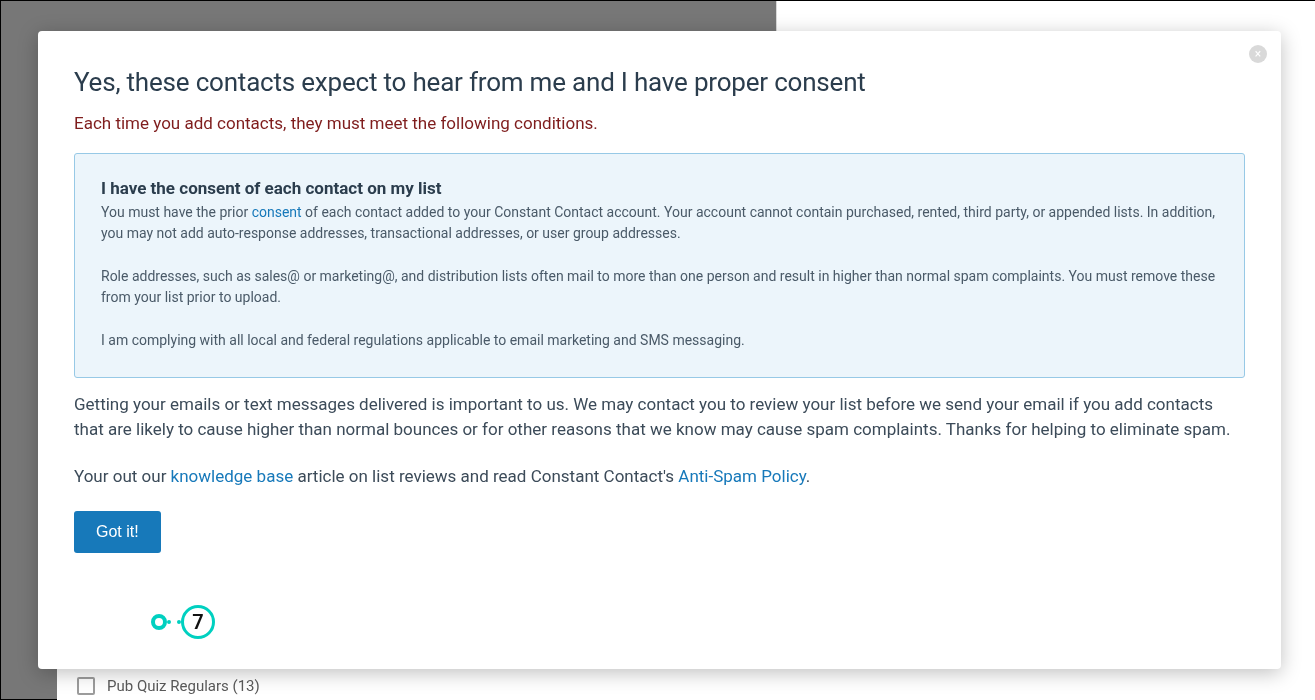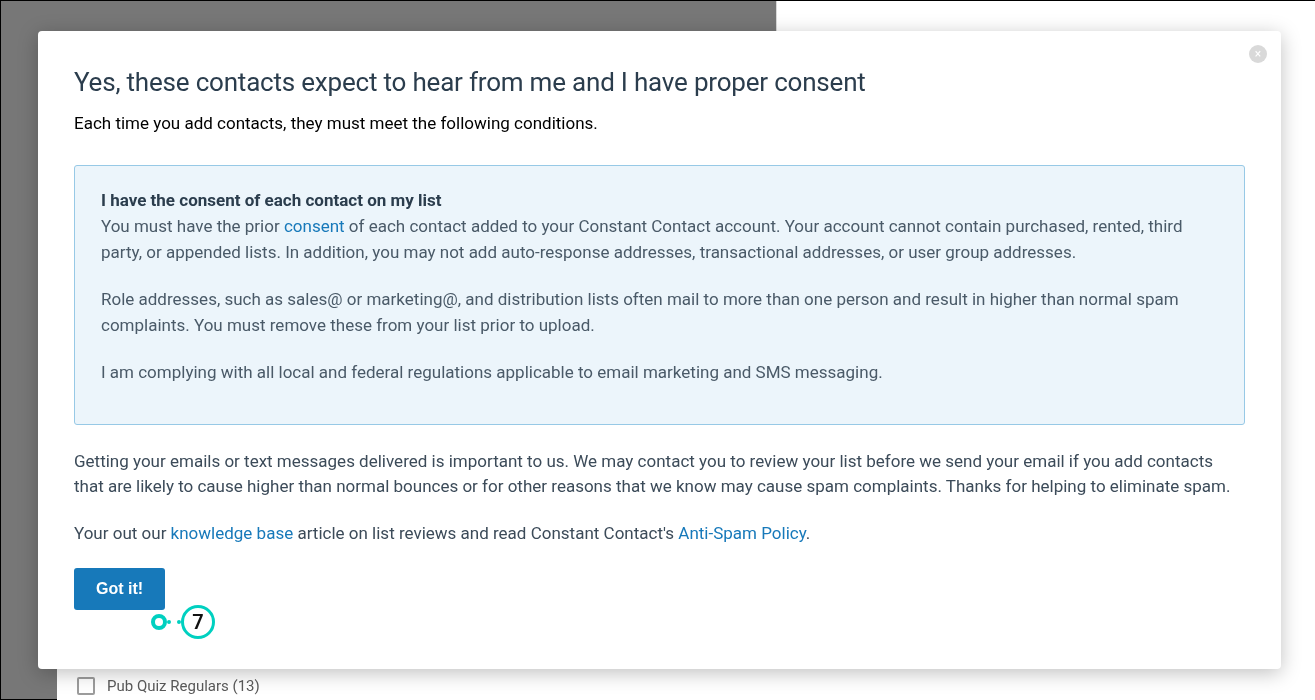--- a/index.html
+++ b/index.html
@@ -85,38 +85,38 @@
   }
   .modal-title {
     font-size: 26px;
     font-weight: 400;
     color: #2b3d4d;
     letter-spacing: -0.2px;
     margin-bottom: 16px;
   }
   .modal-subtitle {
     font-size: 17px;
-    color: #000000;
-    margin-bottom: 32px;
+    color: #7f1d1d;
+    margin-bottom: 20px;
   }
   .info-box {
     border: 1px solid #97c9e6;
     background: #ecf5fb;
     border-radius: 3px;
-    padding: 24px 26px 38px 26px;
-    margin-bottom: 24px;
+    padding: 24px 26px 26px 26px;
+    margin-bottom: 14px;
   }
   .info-heading {
     font-size: 17px;
     font-weight: 700;
     color: #2b3d4d;
     margin-bottom: 4px;
   }
   .info-text {
-    font-size: 17px;
+    font-size: 14px;
     color: #4a5a68;
     line-height: 1.5;
     margin-bottom: 22px;
   }
   .info-text:last-child {
     margin-bottom: 0;
   }
   .link {
     color: #1779ba;
     text-decoration: none;
@@ -126,21 +126,21 @@
     font-size: 17px;
     color: #3c4b59;
     line-height: 1.48;
     margin-bottom: 22px;
   }
   .gotit-btn {
     display: inline-block;
     background: #1779ba;
     color: #ffffff;
     font-size: 16px;
-    font-weight: 700;
+    font-weight: 400;
     padding: 12px 22px;
     border: none;
     border-radius: 3px;
     cursor: pointer;
     position: relative;
   }
   
   .step-marker {
     position: absolute;
     top: 604px;

